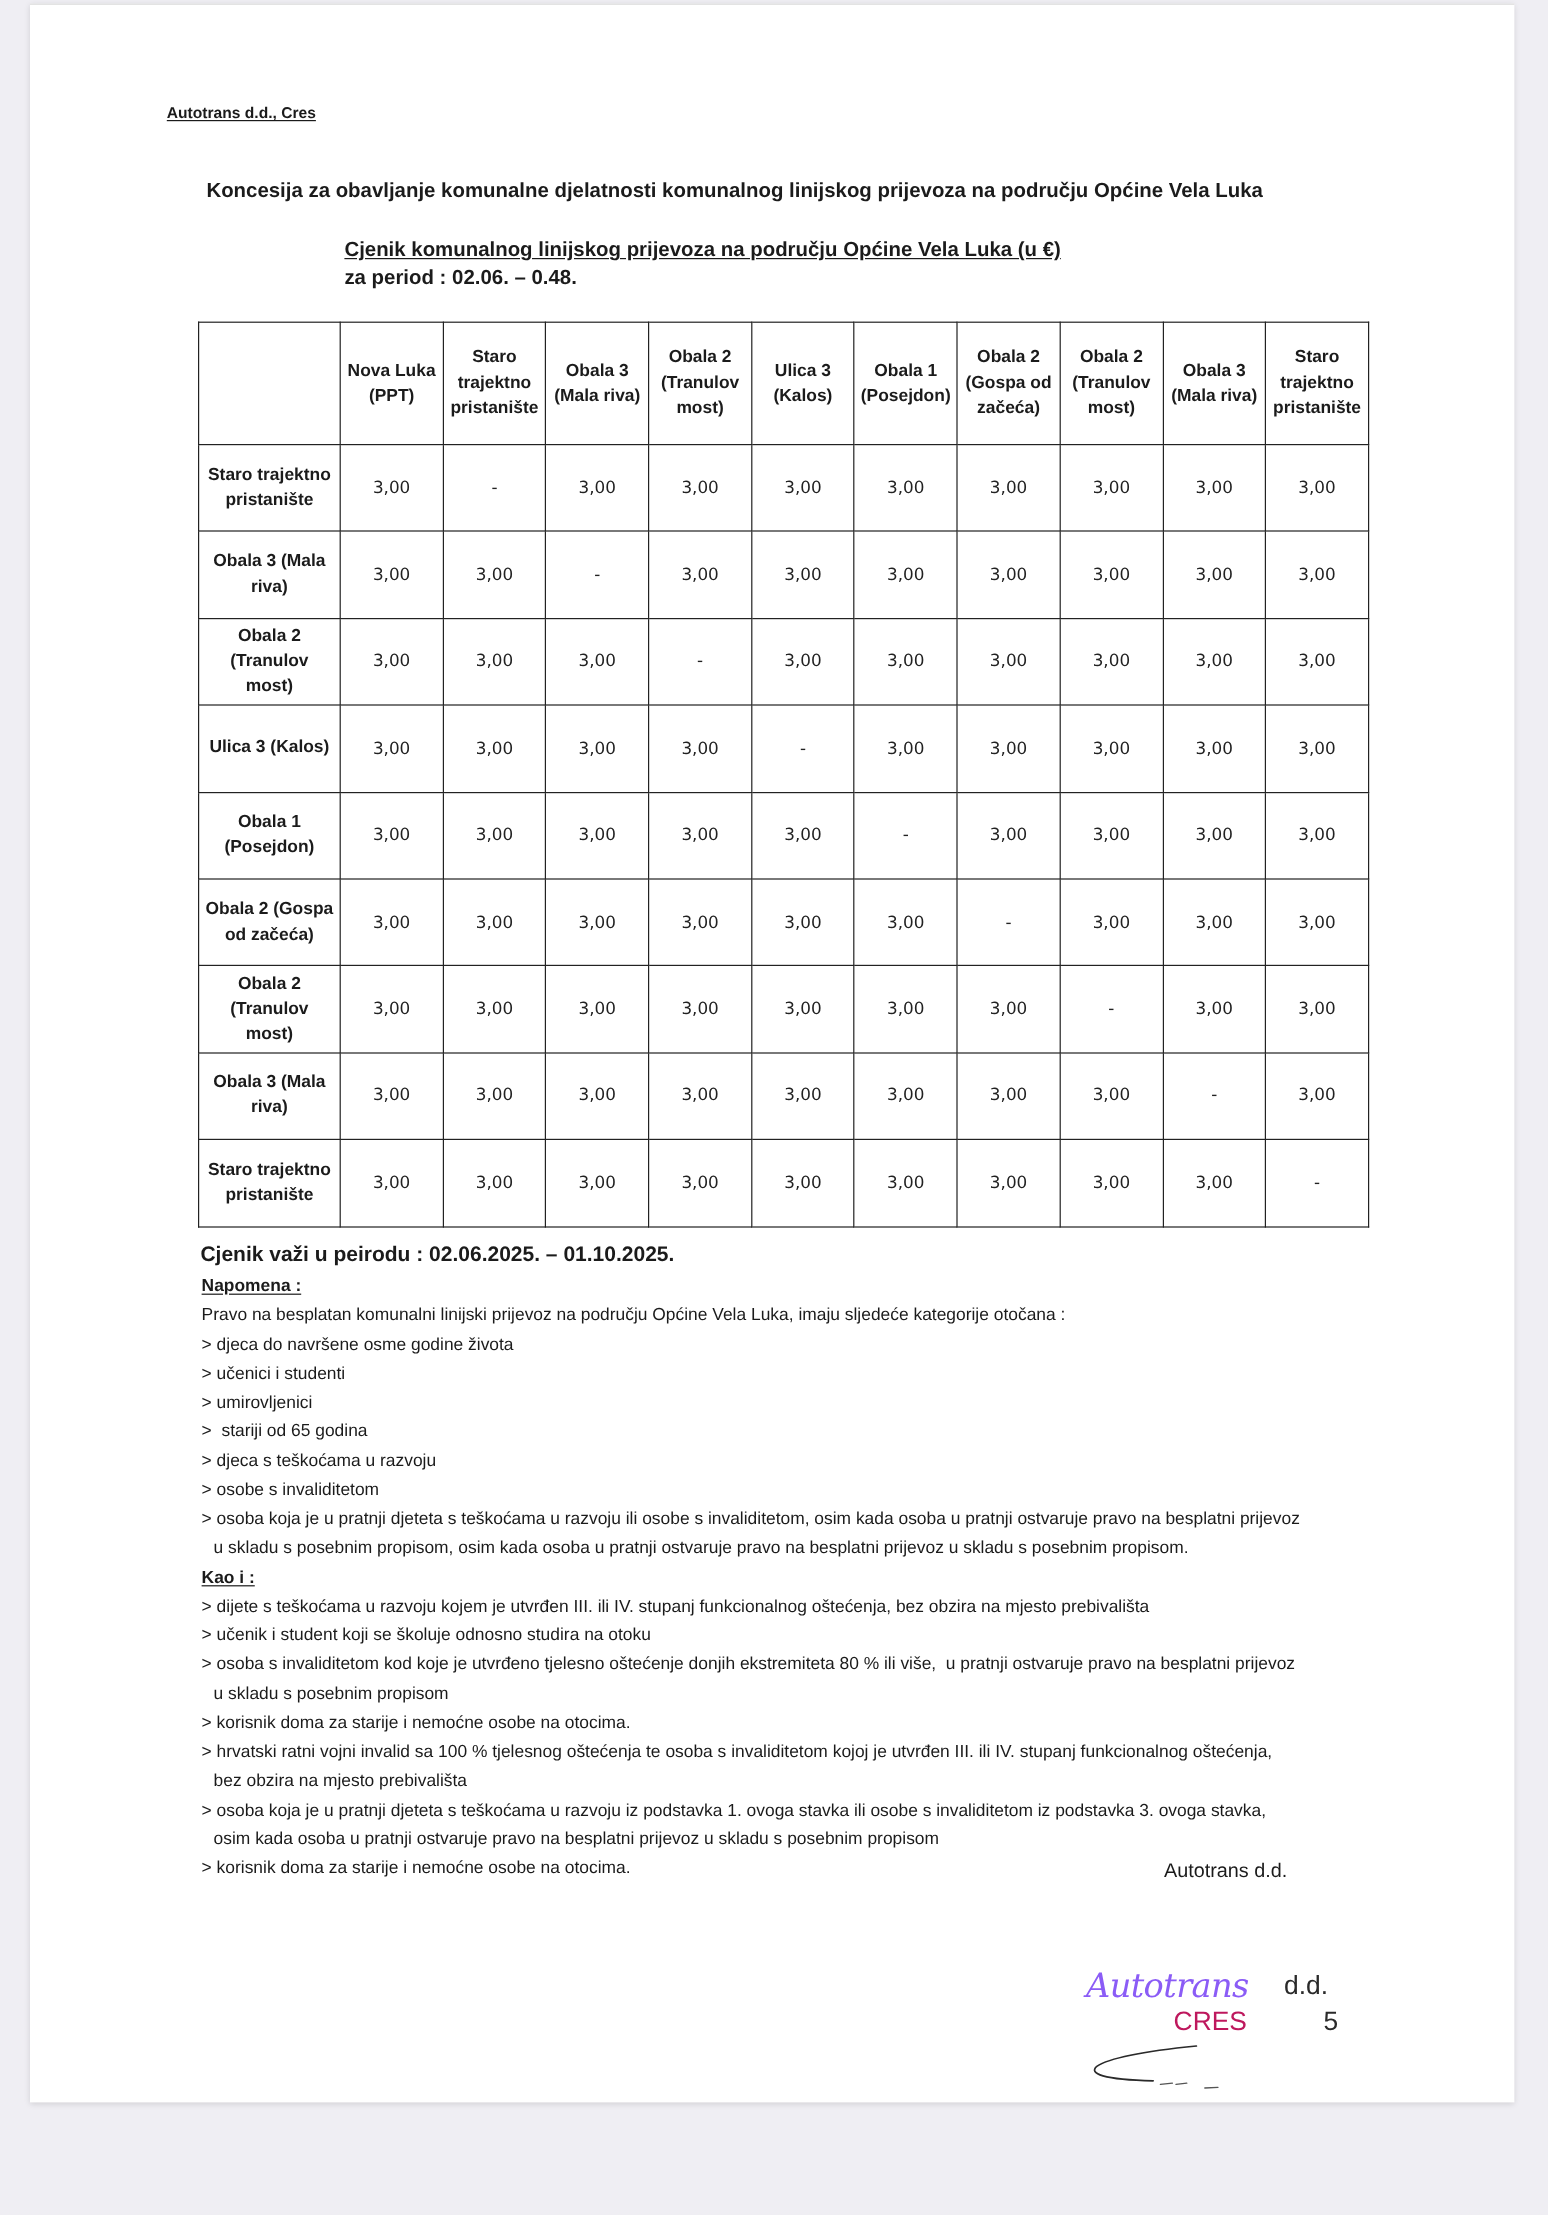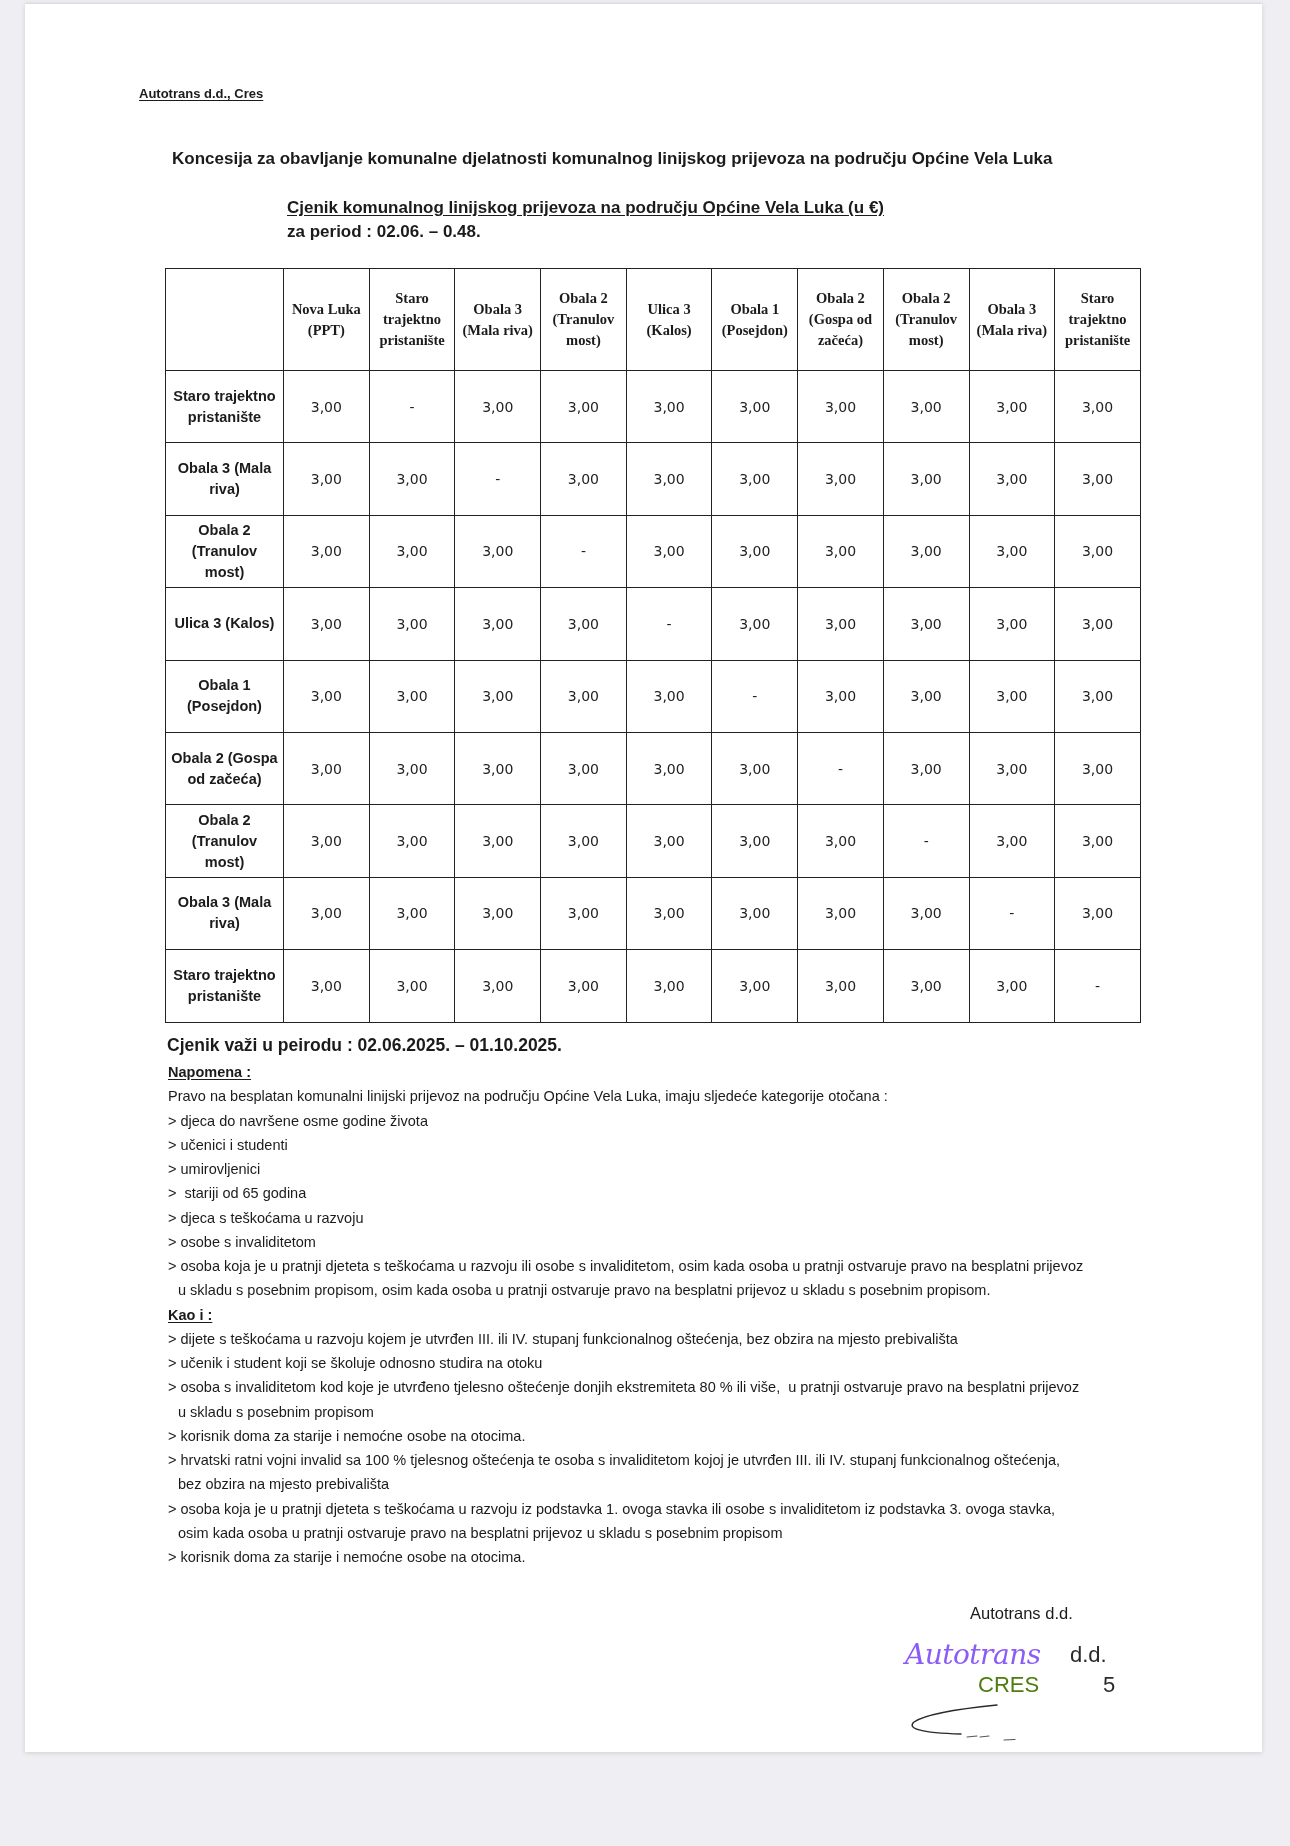--- a/index.html
+++ b/index.html
@@ -18,42 +18,42 @@
     .hdr-subtitle { left: 287px; top: 197px; font-size: 17px; line-height: 22px; font-weight: bold; text-decoration: underline; text-underline-offset: 2px; }
     .hdr-period { left: 287px; top: 221px; font-size: 17px; line-height: 22px; font-weight: bold; }
 
     .price-table {
       position: absolute; left: 165px; top: 268px; width: 975px;
       border-collapse: collapse; table-layout: fixed;
     }
     .price-table th, .price-table td {
       border: 1.6px solid #222; text-align: center; vertical-align: middle; padding: 0;
     }
-    .price-table thead tr { height: 102px; font-family: Liberation Serif, serif; }
+    .price-table thead tr { height: 102px; }
     .price-table tbody tr { height: 72.4px; }
     .price-table th {
       font-weight: bold; font-size: 14.5px; line-height: 21px; white-space: pre-line;
     }
     .price-table td.lbl {
       font-weight: bold; font-size: 14.5px; line-height: 21px; white-space: pre-line;
     }
     .price-table td.v {
       font-family: "DejaVu Sans", sans-serif; font-size: 14px; color: #222;
     }
 
     .validity { left: 167px; top: 1034px; font-size: 17.5px; line-height: 22px; font-weight: bold; }
     .notes { position: absolute; left: 168px; top: 1060px; font-size: 14.5px; }
     .notes .ln { height: 24.25px; line-height: 24.25px; white-space: pre; }
     .notes .ln.indent { padding-left: 10px; }
     .notes .ln.head { font-weight: bold; text-decoration: underline; text-underline-offset: 2px; }
 
-    .sig-company { left: 970px; top: 1602px; font-size: 16.5px; line-height: 22px; }
+    .sig-company { left: 970px; top: 1548px; font-size: 16.5px; line-height: 22px; }
     .stamp-script { left: 905px; top: 1638px; font-family: "DejaVu Serif", serif; font-style: italic; font-size: 28px; line-height: 34px; letter-spacing: -0.5px; color: #8b5cf6; }
     .stamp-suffix { left: 1070px; top: 1642px; font-size: 22px; line-height: 26px; color: #2a2a2a; }
-    .stamp-city { left: 978px; top: 1672px; font-size: 22px; line-height: 26px; color: #4d7c0f; }
+    .stamp-city { left: 978px; top: 1672px; font-size: 22px; line-height: 26px; color: #be185d; }
     .stamp-number { left: 1103px; top: 1672px; font-size: 22px; line-height: 26px; color: #2a2a2a; }
     .scribble { position: absolute; left: 905px; top: 1700px; width: 125px; height: 42px; }
   </style>
 </head>
 <body>
 
 <div id="canvas">
   <div class="page"></div>
 
   <div class="abs hdr-company">Autotrans d.d., Cres</div>

